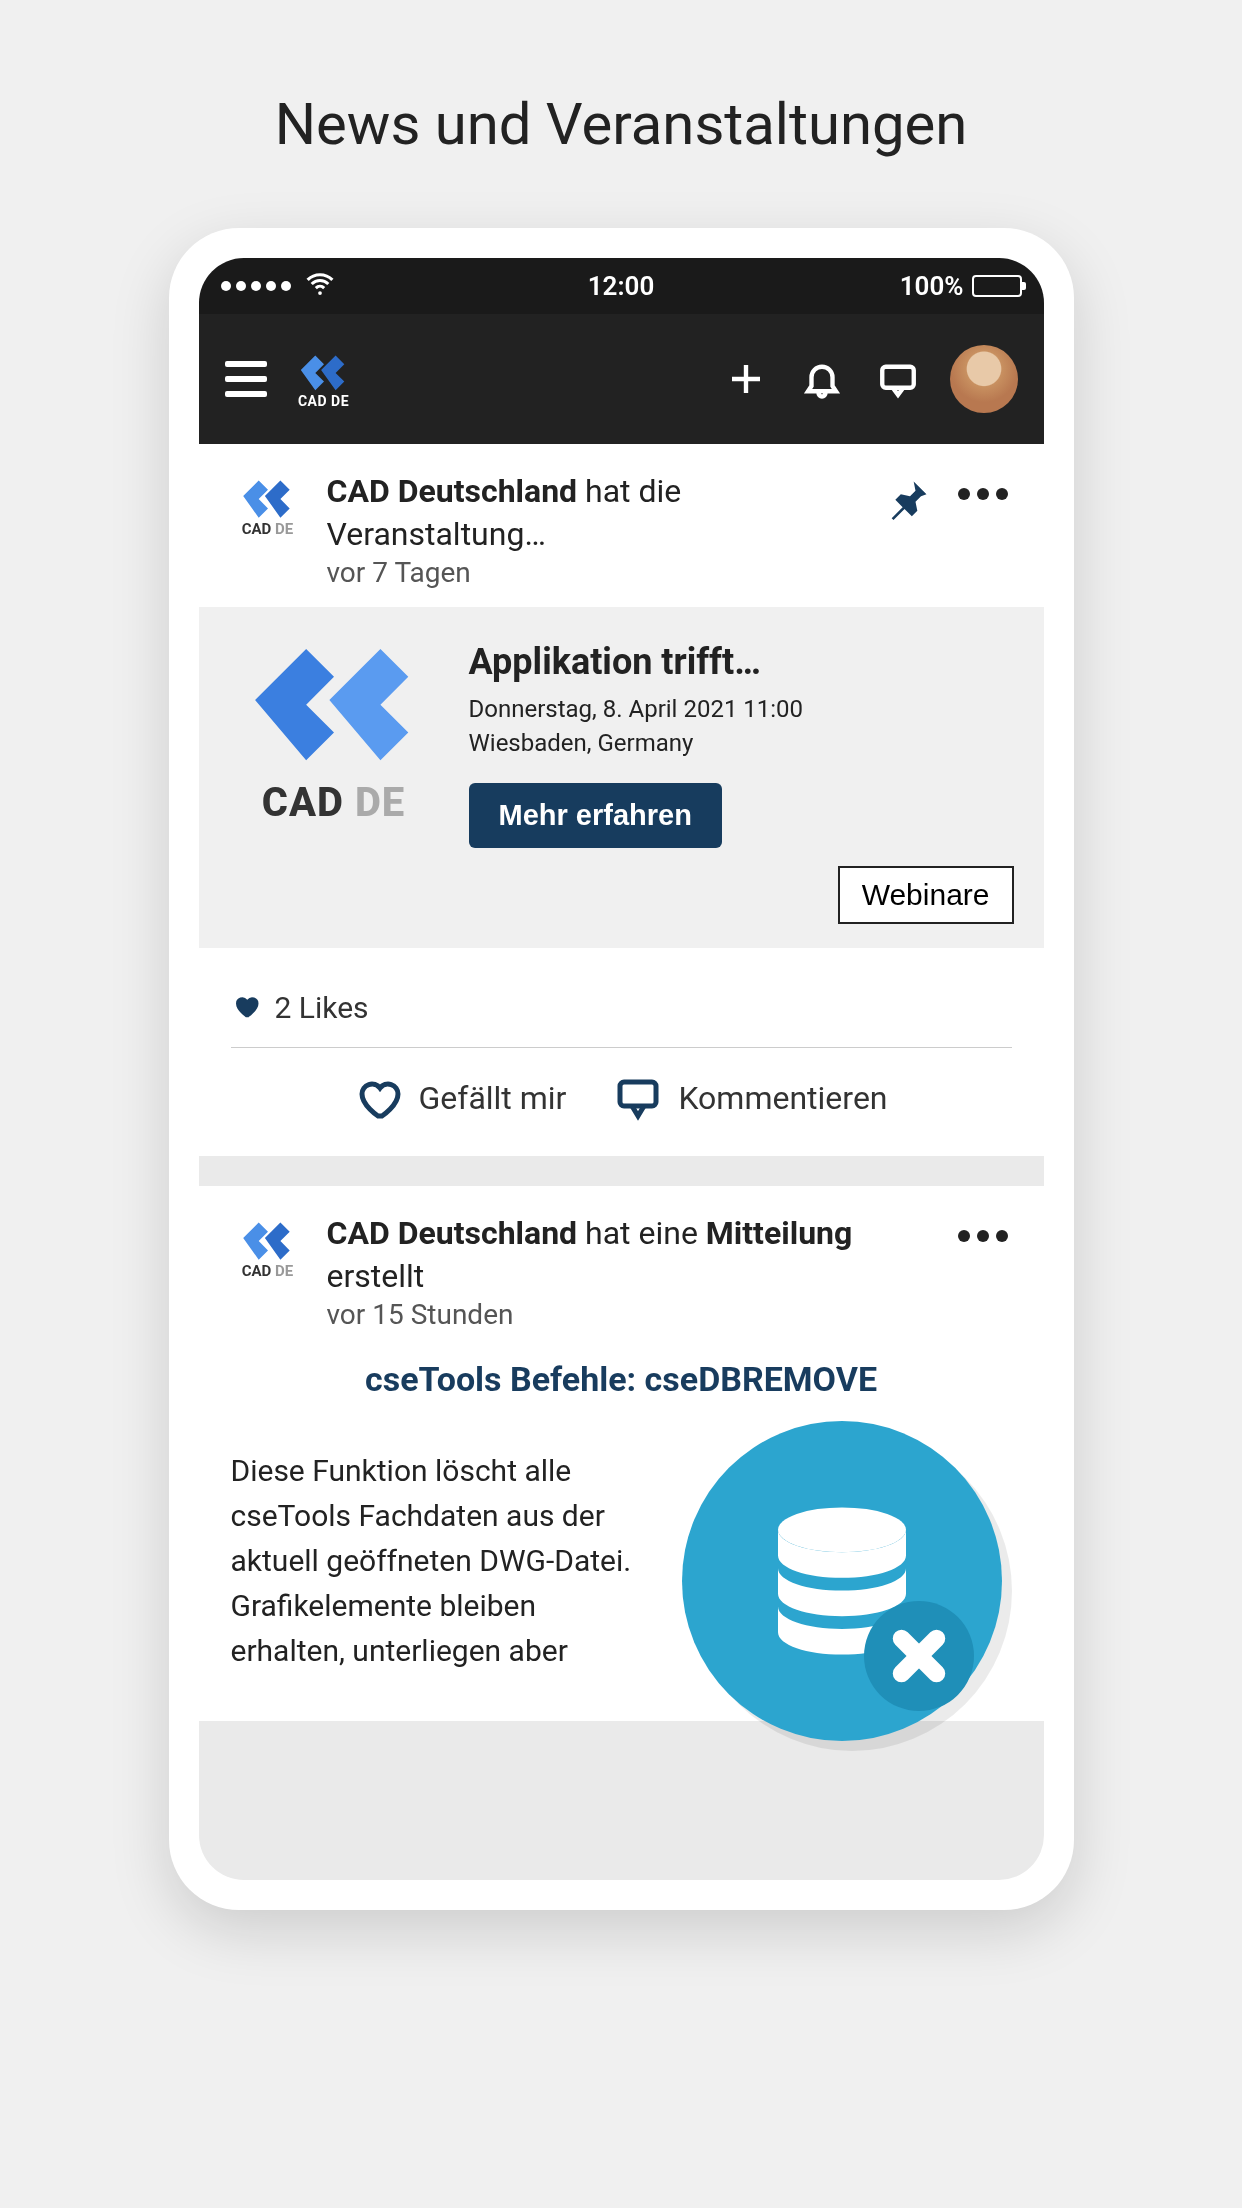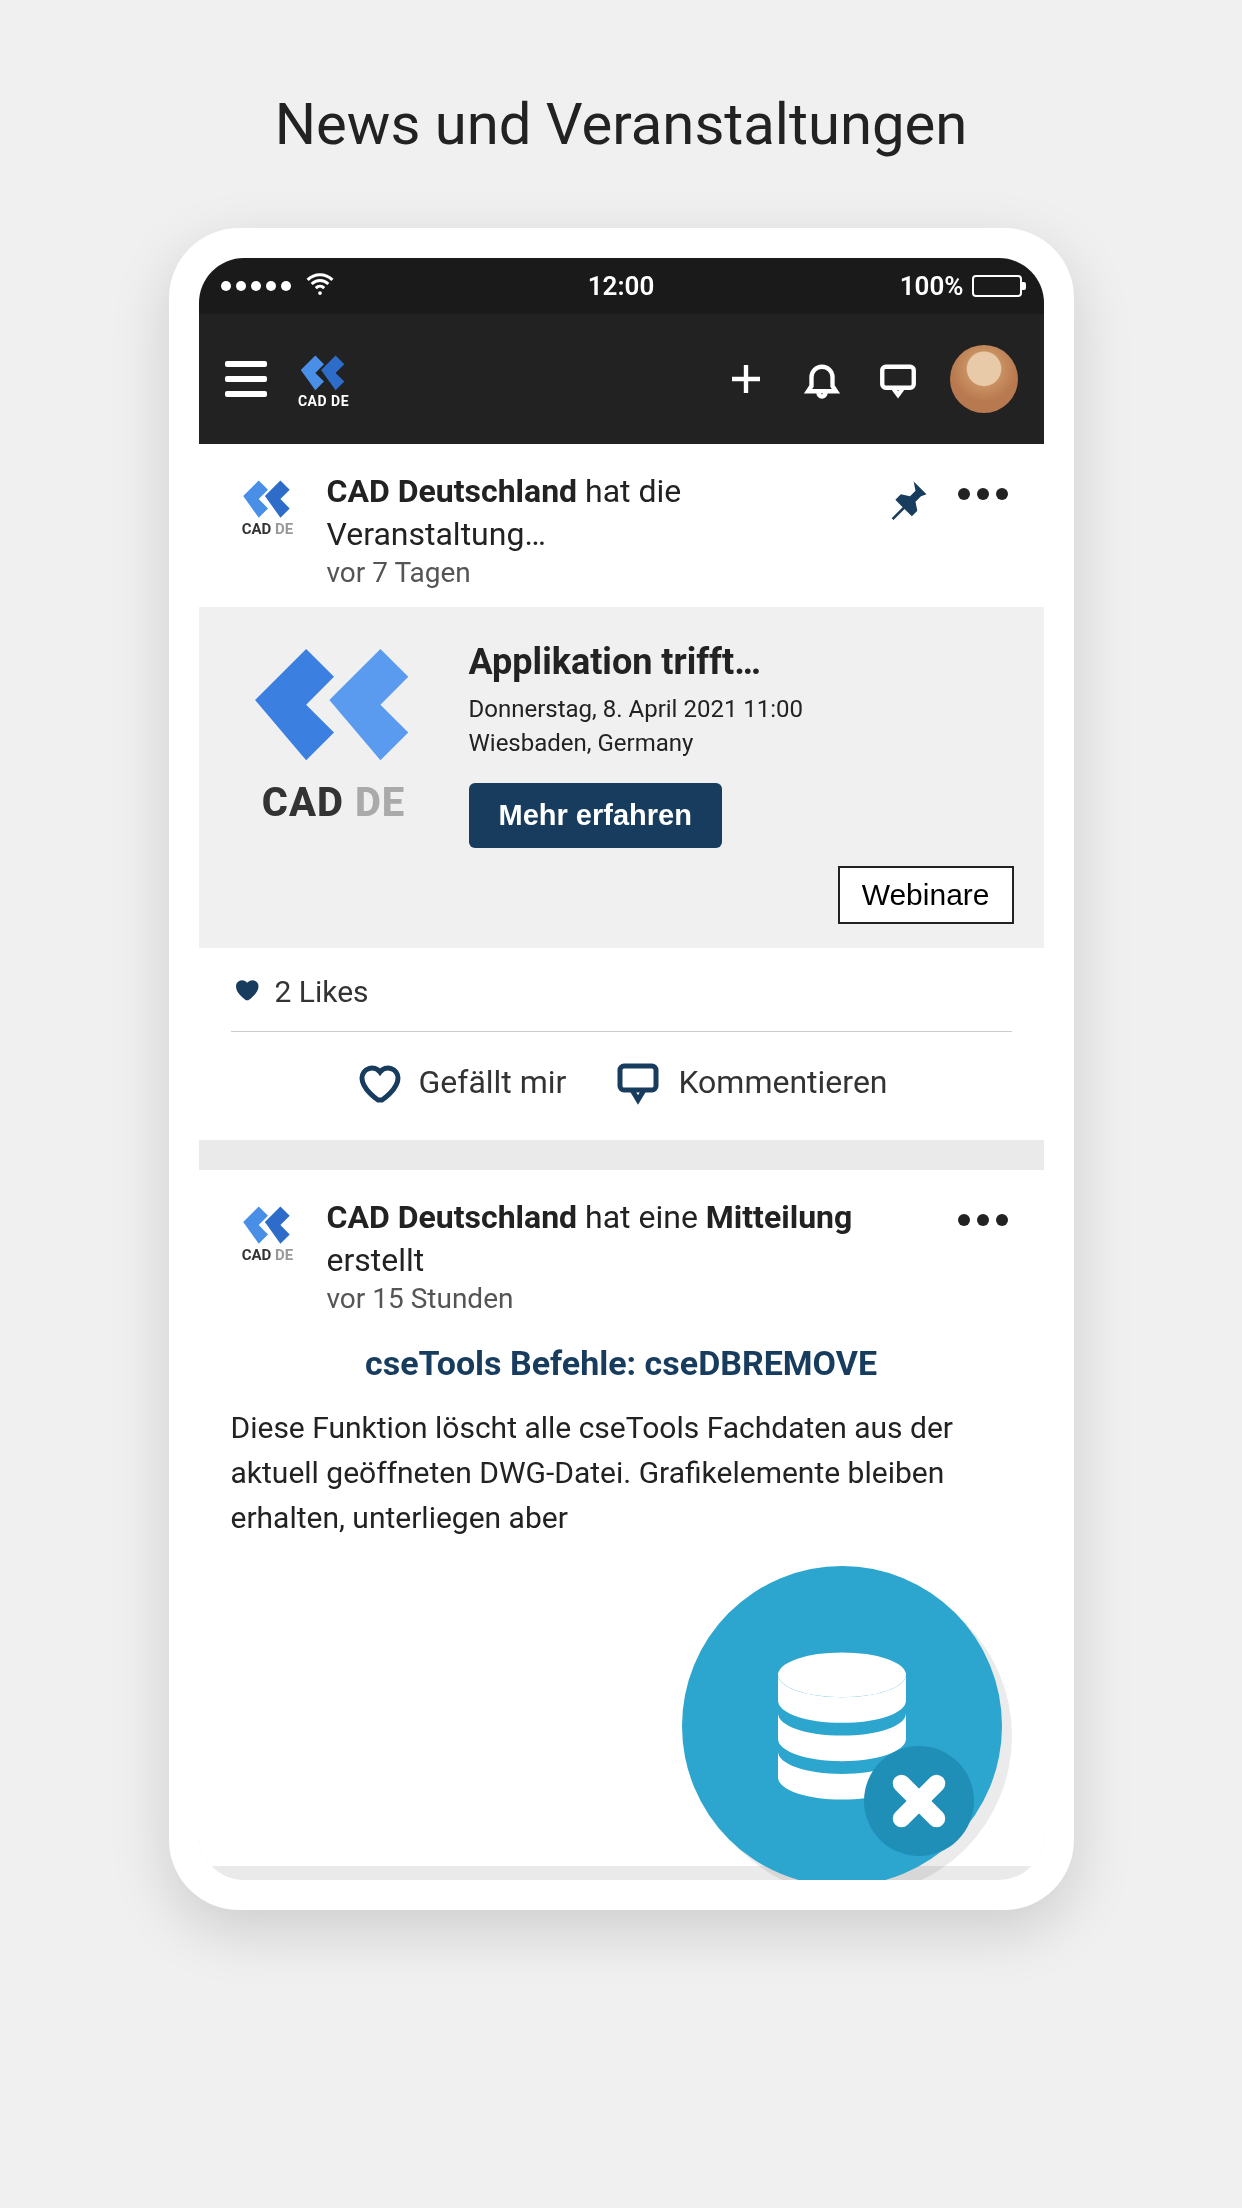--- a/index.html
+++ b/index.html
@@ -102,32 +102,32 @@
   .event-logo svg { width: 190px; height: 130px; }
   .event-logo-text { font-size: 40px; font-weight: 800; margin-top: 14px; letter-spacing: 1px; }
   .event-logo-text .cad { color: #333; }
   .event-logo-text .de { color: #aaa; }
   .event-info { flex: 1; padding-top: 6px; }
   .event-title { font-size: 36px; font-weight: 700; color: #222; margin-bottom: 10px; }
   .event-date, .event-location { font-size: 24px; color: #222; line-height: 1.4; }
   .event-button { display: inline-block; background: #173c5e; color: #fff; font-size: 29px; font-weight: 700; padding: 16px 30px; border-radius: 6px; margin-top: 22px; cursor: pointer; border: none; }
   .event-tag-row { display: flex; justify-content: flex-end; margin-top: 18px; }
   .event-tag { border: 2px solid #222; font-size: 30px; padding: 10px 22px; background: #fff; cursor: pointer; }
-  .likes-row-inner { display: flex; align-items: flex-start; gap: 14px; padding: 26px 0 22px 0; }
+  .likes-row-inner { display: flex; align-items: flex-end; gap: 14px; padding: 26px 0 22px 0; margin-top: 16px; }
   .like-heart svg { width: 30px; height: 30px; fill: #183c5e; }
   .likes-text { font-size: 30px; color: #333; }
   .divider { height: 1px; background: #ccc; margin: 0 32px; }
   .actions-row { display: flex; align-items: center; gap: 48px; padding: 26px 32px 34px 32px; justify-content: center; }
   .action { display: flex; align-items: center; gap: 16px; cursor: pointer; }
   .action svg { width: 48px; height: 48px; stroke: #183c5e; fill: none; stroke-width: 2.5; }
   .action-label { font-size: 32px; color: #333; }
   
   .article-body { padding: 0 32px 20px 32px; }
   .article-title { font-size: 34px; font-weight: 700; color: #183c5e; margin-bottom: 22px; margin-top: 10px; text-align: center; }
-  .article-row { display: flex; gap: 26px; align-items: flex-end; flex-direction: column; }
+  .article-row { display: flex; gap: 26px; align-items: center; }
   .article-text { flex: 1; font-size: 30px; color: #222; line-height: 1.5; }
   .article-image { width: 330px; height: 280px; flex-shrink: 0; position: relative; }
   .db-circle { width: 320px; height: 320px; border-radius: 50%; background: #2ca5cf; position: relative; display: flex; align-items: center; justify-content: center; box-shadow: 10px 10px 0 rgba(0,0,0,0.08); }
   .db-stack { position: relative; width: 170px; height: 160px; }
   .db-stack svg { width: 170px; height: 160px; fill: #fff; }
   .db-x { position: absolute; right: 28px; bottom: 30px; width: 110px; height: 110px; border-radius: 50%; background: #1f8fb8; display: flex; align-items: center; justify-content: center; }
   .db-x svg { width: 70px; height: 70px; stroke: #fff; stroke-width: 10; fill: none; stroke-linecap: round; }
 </style>
 </head>
 <body>

